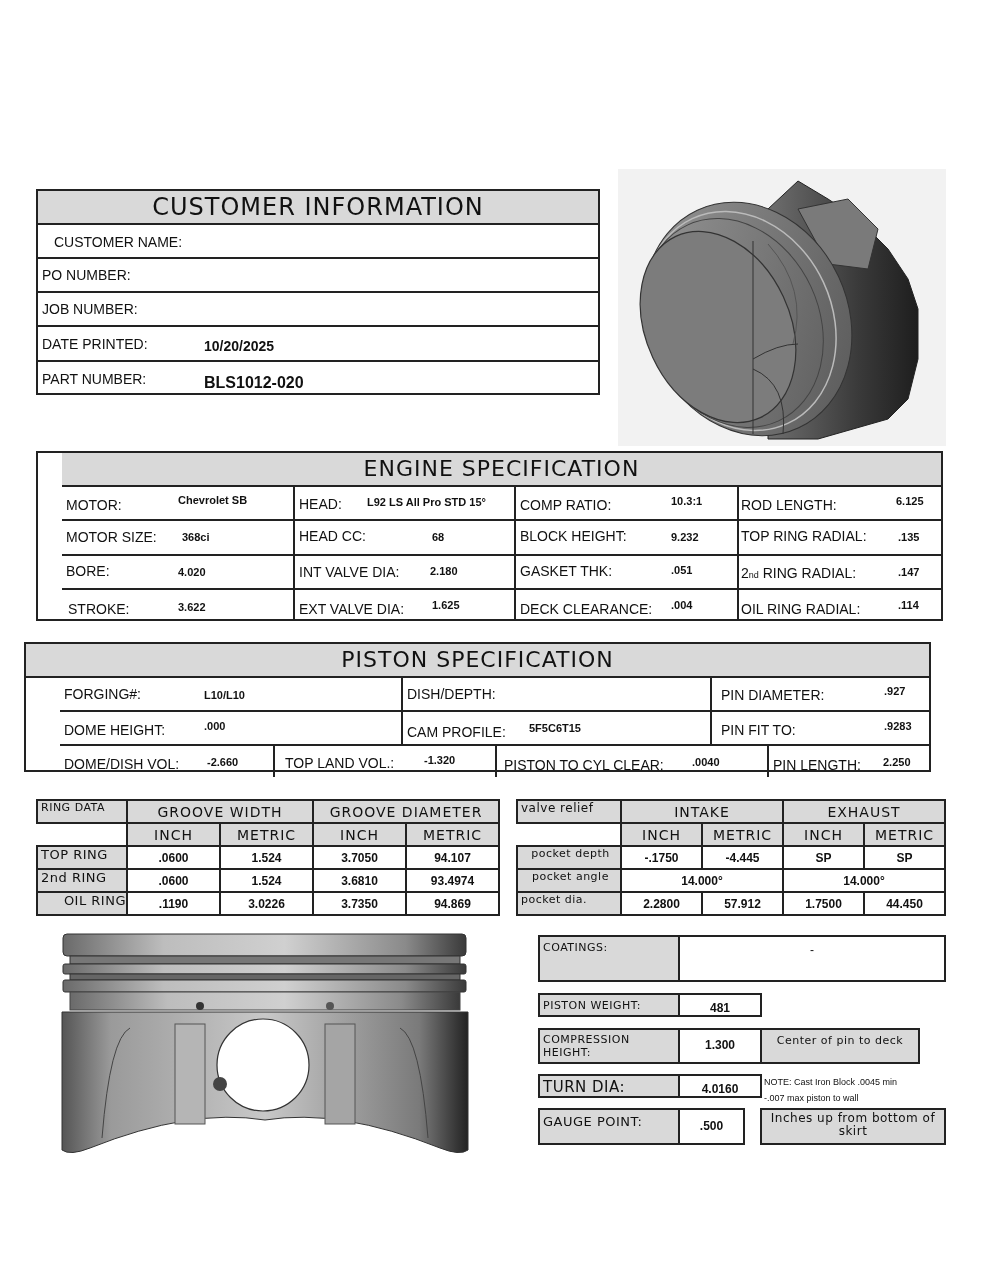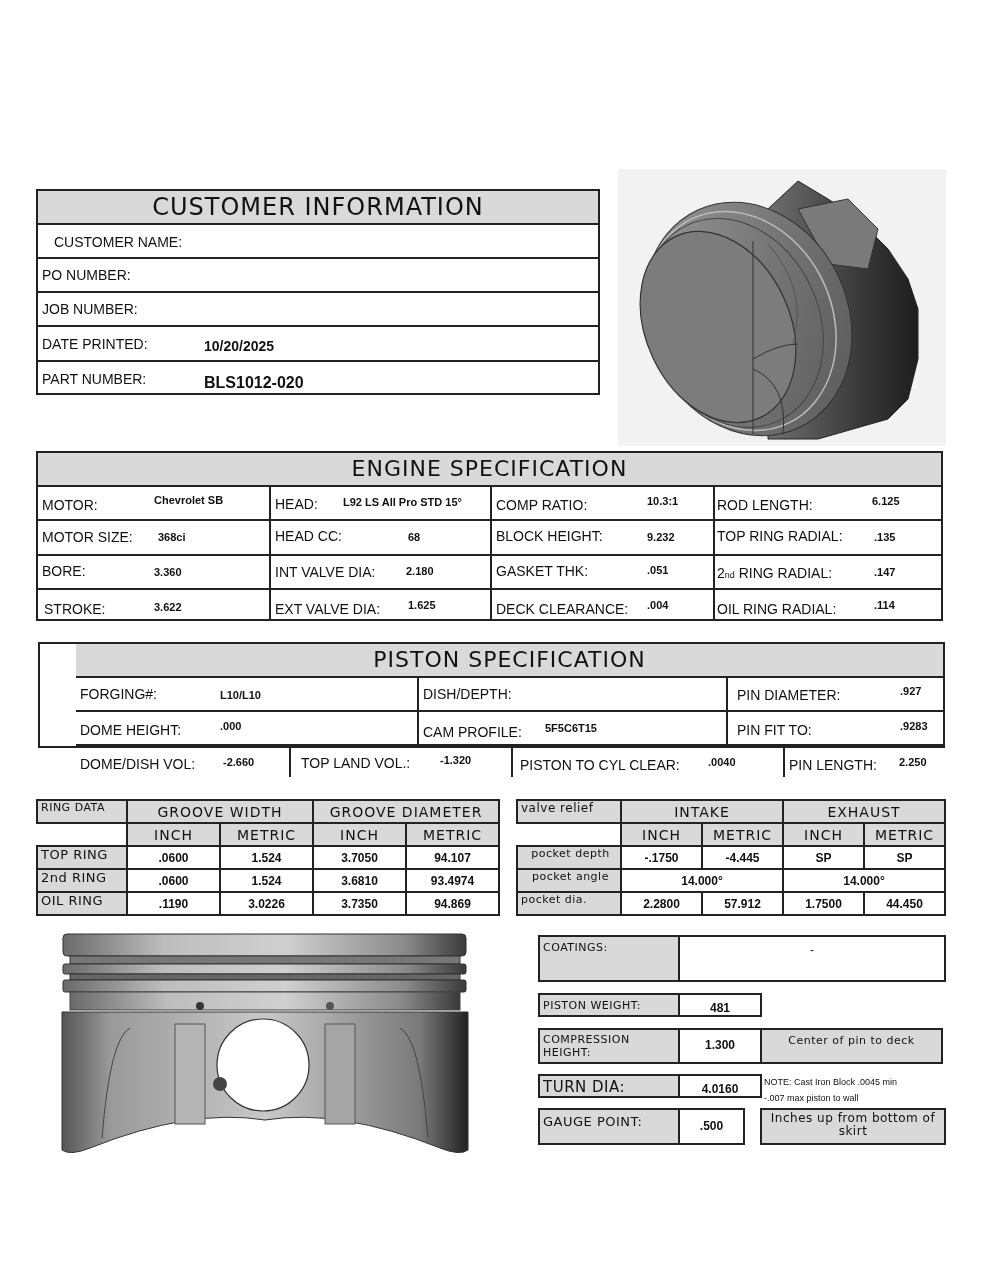--- a/index.html
+++ b/index.html
@@ -80,36 +80,36 @@
 
     <ellipse cx="100" cy="158" rx="72" ry="100" transform="rotate(-25 100 158)" fill="#7c7c7c" stroke="#333" stroke-width="1.2"></ellipse>
 
     <path d="M135 72 L135 265" stroke="#333" stroke-width="1" fill="none"></path>
     <path d="M135 190 Q160 175 180 175" stroke="#333" stroke-width="1" fill="none"></path>
     <path d="M135 200 Q170 215 165 265" stroke="#333" stroke-width="1" fill="none"></path>
     <path d="M150 75 Q190 120 175 175" stroke="#555" stroke-width="1" fill="none"></path>
   </svg>
 </div>
 
-<div class="abs box" style="left:36px; top:451px; width:907px; height:170px;">
+<div class="abs box" style="left:36px; top:451px; width:907px; height:170px;padding-left:24px;">
   <div class="hdr" style="height:32px; line-height:32px; font-size:22px;">ENGINE SPECIFICATION</div>
   <div style="position:relative; height:134px;">
     <div class="hline" style="top:32px"></div>
     <div class="hline" style="top:67px"></div>
     <div class="hline" style="top:101px"></div>
     <div class="vline" style="left:231px; top:0; height:134px"></div>
     <div class="vline" style="left:452px; top:0; height:134px"></div>
     <div class="vline" style="left:675px; top:0; height:134px"></div>
 
     <span class="lbl" style="left:4px; top:10px">MOTOR:</span>
     <span class="val" style="left:116px; top:7px">Chevrolet SB</span>
     <span class="lbl" style="left:4px; top:42px">MOTOR SIZE:</span>
     <span class="val" style="left:120px; top:44px">368ci</span>
     <span class="lbl" style="left:4px; top:76px">BORE:</span>
-    <span class="val" style="left:116px; top:79px">3.360</span>
+    <span class="val" style="left:116px; top:79px">4.020</span>
     <span class="lbl" style="left:6px; top:114px">STROKE:</span>
     <span class="val" style="left:116px; top:114px">3.622</span>
 
     <span class="lbl" style="left:237px; top:9px">HEAD:</span>
     <span class="val" style="left:305px; top:9px">L92 LS All Pro STD 15°</span>
     <span class="lbl" style="left:237px; top:41px">HEAD CC:</span>
     <span class="val" style="left:370px; top:44px">68</span>
     <span class="lbl" style="left:237px; top:77px">INT VALVE DIA:</span>
     <span class="val" style="left:368px; top:78px">2.180</span>
     <span class="lbl" style="left:237px; top:114px">EXT VALVE DIA:</span>
@@ -128,23 +128,23 @@
     <span class="val" style="left:834px; top:8px">6.125</span>
     <span class="lbl" style="left:679px; top:41px">TOP RING RADIAL:</span>
     <span class="val" style="left:836px; top:44px">.135</span>
     <span class="lbl" style="left:679px; top:78px"><span>2</span><span style="font-size:9px;">nd</span><span> RING RADIAL:</span></span>
     <span class="val" style="left:836px; top:79px">.147</span>
     <span class="lbl" style="left:679px; top:114px">OIL RING RADIAL:</span>
     <span class="val" style="left:836px; top:112px">.114</span>
   </div>
 </div>
 
-<div class="abs box" style="left:38px; top:642px; width:907px; height:106px;padding-left:36px;">
+<div class="abs box" style="left:24px; top:642px; width:907px; height:130px;">
   <div class="hdr" style="height:32px; line-height:32px; font-size:22px;">PISTON SPECIFICATION</div>
-  <div style="position:relative; height:99px;">
+  <div style="position:relative; height:99px;margin-left:34px;">
     <div class="hline" style="top:32px"></div>
     <div class="hline" style="top:66px"></div>
     <div class="vline" style="left:341px; top:0; height:66px"></div>
     <div class="vline" style="left:650px; top:0; height:66px"></div>
     <div class="vline" style="left:213px; top:66px; height:33px"></div>
     <div class="vline" style="left:435px; top:66px; height:33px"></div>
     <div class="vline" style="left:707px; top:66px; height:33px"></div>
 
     <span class="lbl" style="left:4px; top:8px">FORGING#:</span>
     <span class="val" style="left:144px; top:11px">L10/L10</span>
@@ -200,21 +200,21 @@
     <td>94.107</td>
   </tr>
   <tr>
     <td class="gl" style="font-size:13px;">2nd RING</td>
     <td>.0600</td>
     <td>1.524</td>
     <td>3.6810</td>
     <td>93.4974</td>
   </tr>
   <tr>
-    <td class="gl" style="font-size:13px;">OIL RING</td>
+    <td class="gl" style="font-size:13px;text-align:right;">OIL RING</td>
     <td>.1190</td>
     <td>3.0226</td>
     <td>3.7350</td>
     <td>94.869</td>
   </tr>
 </tbody>
   </table>
 
 <table class="grid" style="left:516px; top:799px; width:428px;">
   <colgroup>
@@ -300,21 +300,21 @@
 </div>
 
 <div class="abs box side-lbl" style="left:538px; top:935px; width:142px; height:47px;">COATINGS:</div>
 <div class="abs box side-val" style="left:678px; top:935px; width:268px; height:47px; font-weight:normal; padding-top:6px;">-</div>
 
 <div class="abs box side-lbl" style="left:538px; top:993px; width:142px; height:24px;">PISTON WEIGHT:</div>
 <div class="abs box side-val" style="left:678px; top:993px; width:84px; height:24px; line-height:26px;">481</div>
 
 <div class="abs box side-lbl" style="left:538px; top:1028px; width:142px; height:36px; line-height:13px; padding-top:3px; white-space:normal; word-spacing:40px;">COMPRESSION HEIGHT:</div>
 <div class="abs box side-val" style="left:678px; top:1028px; width:84px; height:36px; line-height:30px;">1.300</div>
-<div class="abs box side-note" style="left:760px; top:1028px; width:183px; height:36px;">Center of pin to deck</div>
+<div class="abs box side-note" style="left:760px; top:1028px; width:160px; height:36px;">Center of pin to deck</div>
 
 <div class="abs box side-lbl" style="left:538px; top:1074px; width:142px; height:24px; font-size:15px; padding-top:2px;">TURN DIA:</div>
 <div class="abs box side-val" style="left:678px; top:1074px; width:84px; height:24px; line-height:26px;">4.0160</div>
 <div class="abs" style="left:764px; top:1074px; width:182px; font-size:9px; line-height:16px; font-family:'Liberation Sans', sans-serif;">
   <div>NOTE: Cast Iron Block .0045 min</div>
   <div>-.007 max piston to wall</div>
 </div>
 
 <div class="abs box side-lbl" style="left:538px; top:1108px; width:142px; height:37px; font-size:13px;">GAUGE POINT:</div>
 <div class="abs box side-val" style="left:678px; top:1108px; width:67px; height:37px; line-height:32px;">.500</div>

